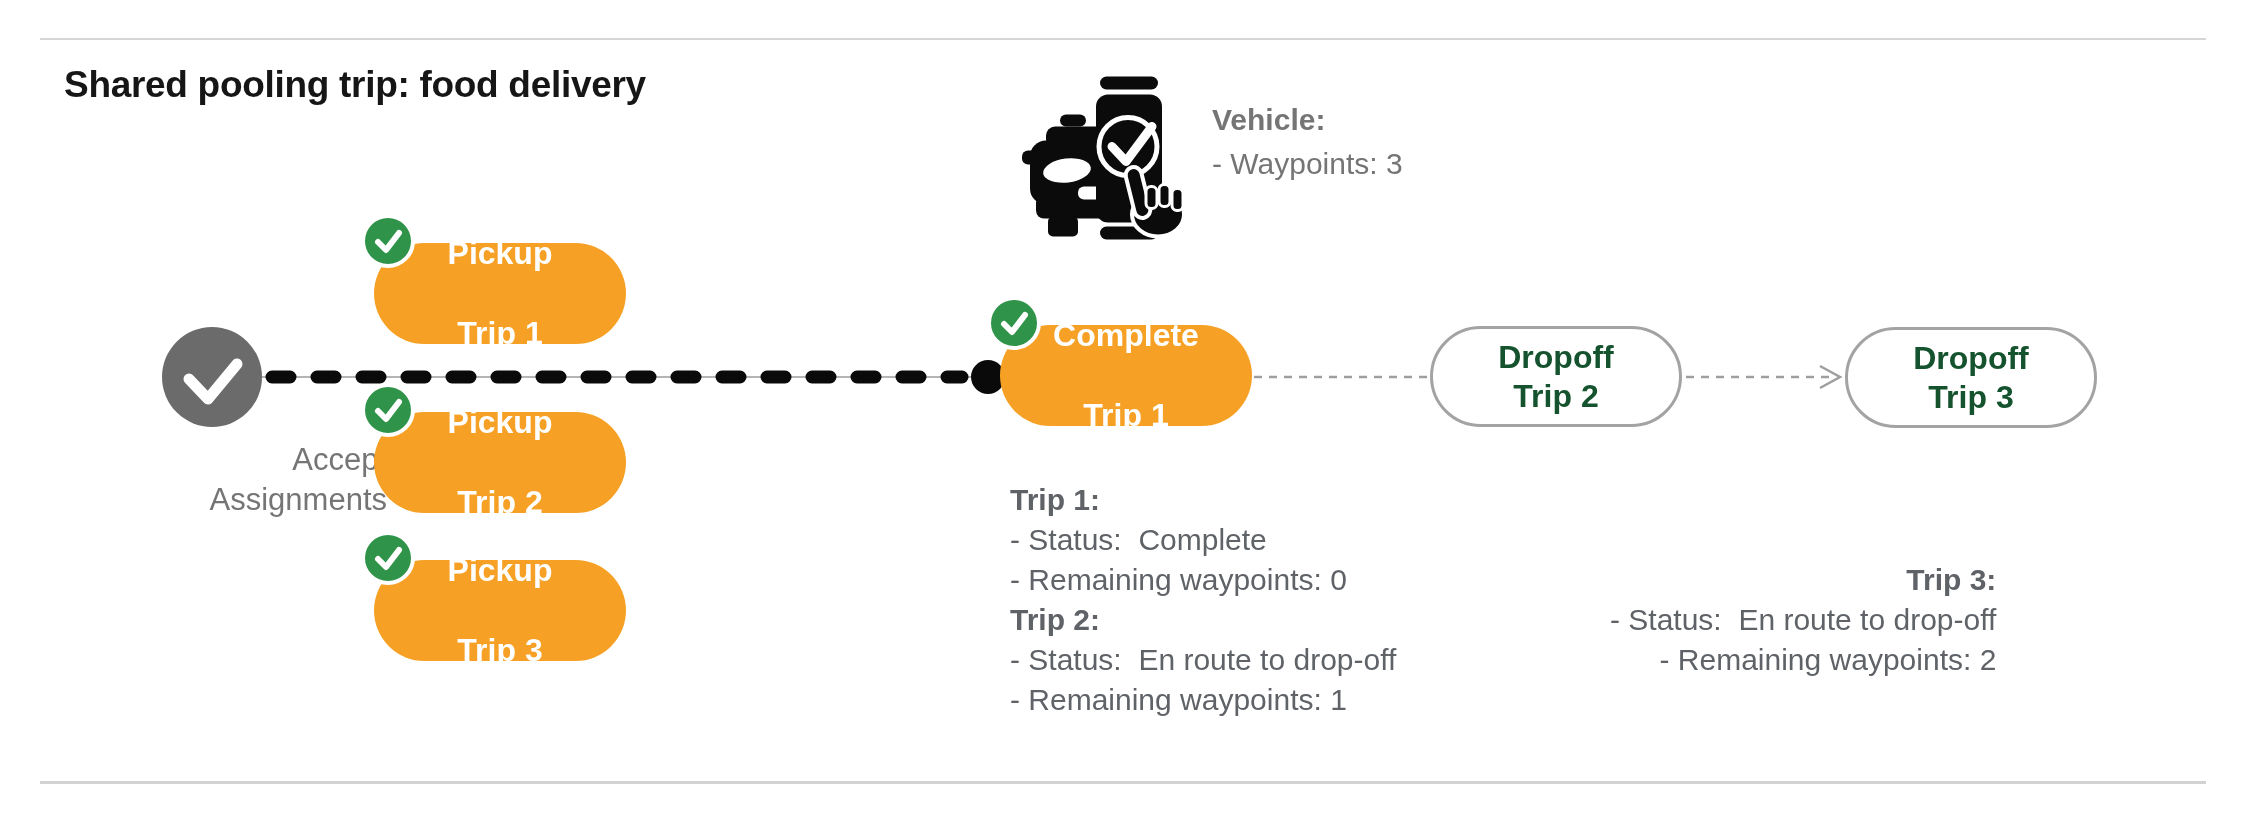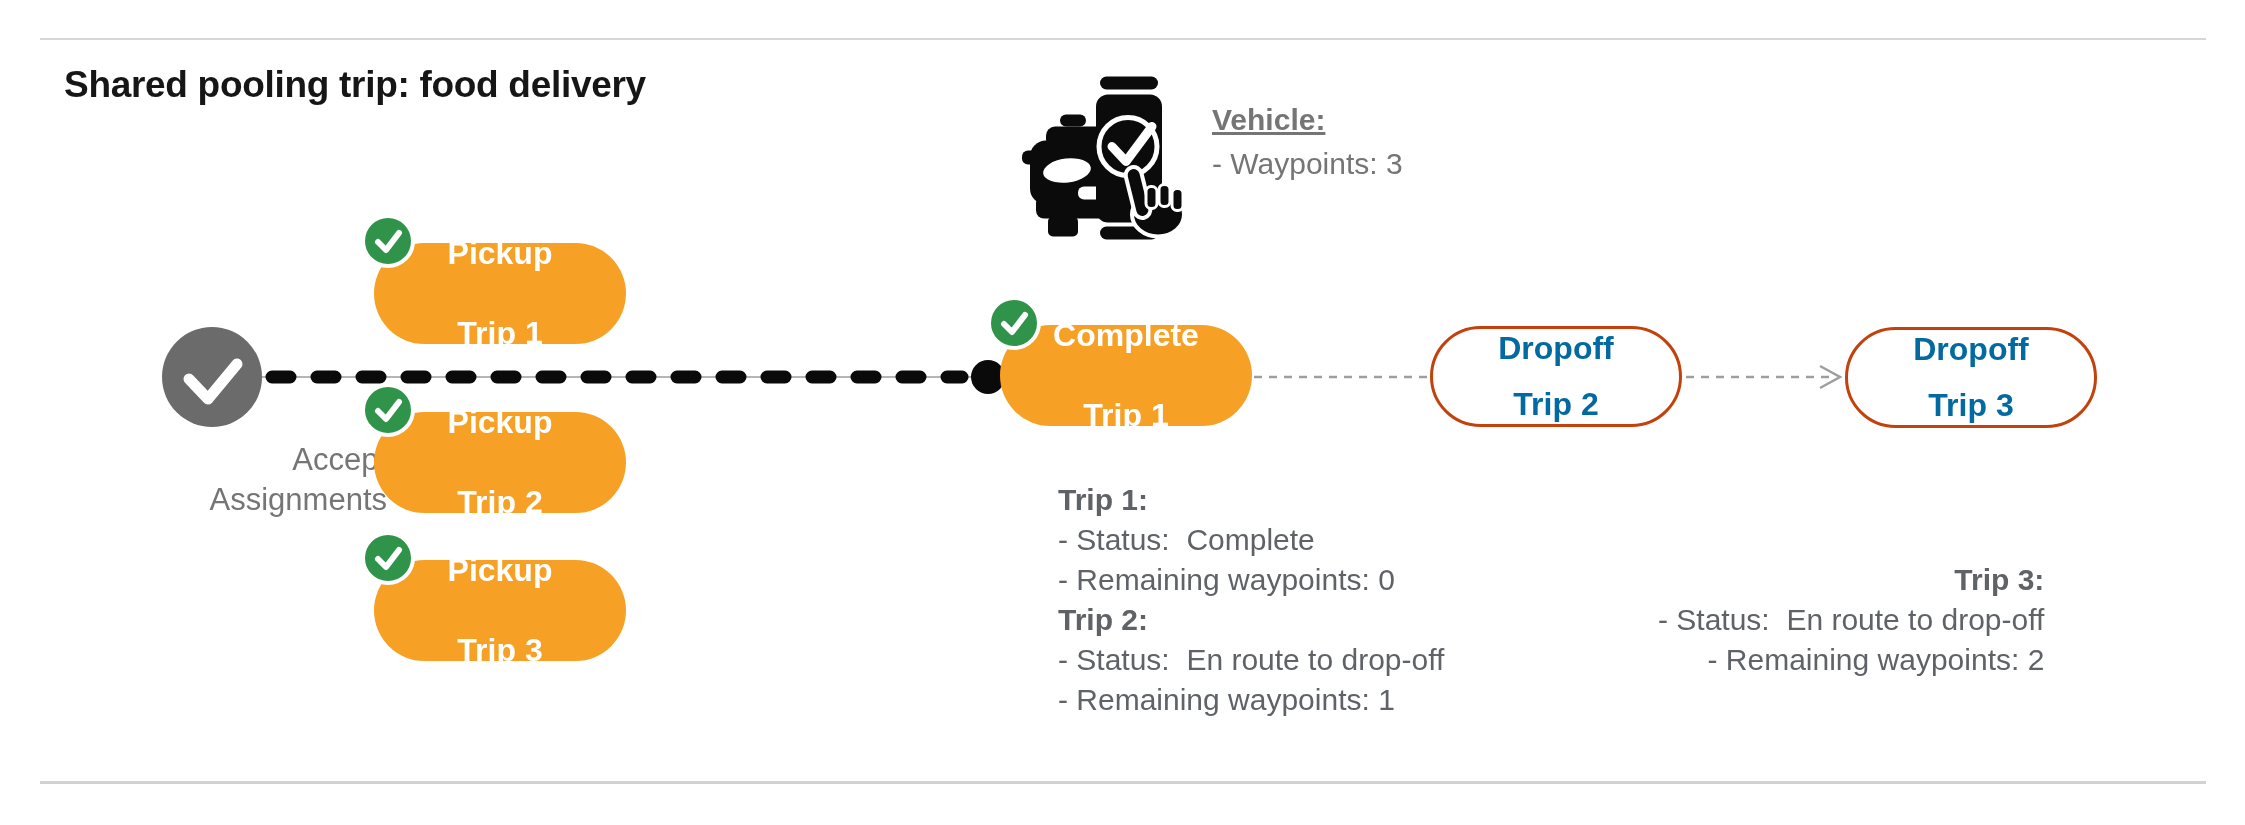--- a/index.html
+++ b/index.html
@@ -10,49 +10,49 @@
   }
   .rule{position:absolute;left:40px;width:2166px;background:#d6d6d6;}
   .rule.top{top:38px;height:2px;}
   .rule.bottom{top:781px;height:3px;background:#d2d2d2;}
   .title{
     position:absolute;left:64px;top:64px;
     font-size:37px;font-weight:700;color:#161616;letter-spacing:-0.3px;
   }
   .vehicle-icon{position:absolute;left:1020px;top:72px;}
   .vehicle-text{position:absolute;left:1212px;top:98px;color:#757575;font-size:30px;line-height:44px;}
-  .vehicle-text .vl{font-weight:700;text-decoration:underline;}
+  .vehicle-text .vl{font-weight:700;}
   .accept-circle{
     position:absolute;left:162px;top:327px;width:100px;height:100px;border-radius:50%;
     background:#6B6B6B;display:flex;align-items:center;justify-content:center;z-index:2;
   }
   .accept-label{
     position:absolute;left:37px;top:440px;width:350px;text-align:right;
     font-size:31px;line-height:40px;color:#757575;z-index:2;
   }
   svg.connectors{position:absolute;left:0;top:0;z-index:1;}
   .pill{
     position:absolute;z-index:2;width:252px;height:101px;border-radius:52px;
     display:flex;flex-direction:column;align-items:center;justify-content:center;
     font-size:32px;font-weight:700;line-height:39px;text-align:center;
   }
   .pill.orange{background:#F6A125;color:#ffffff;gap:41px;}
-  .pill.outline{background:#ffffff;border:3px solid #c2410c;color:#0369a1;box-sizing:border-box;justify-content:space-between;}
+  .pill.outline{background:#ffffff;border:3px solid #a3a3a3;color:#14532d;box-sizing:border-box;}
   .badge{
     position:absolute;left:-13px;top:-29px;width:46px;height:46px;border-radius:50%;
     background:#2F9449;border:4px solid #ffffff;
     display:flex;align-items:center;justify-content:center;
   }
   #pickup1{left:374px;top:243px;}
   #pickup2{left:374px;top:412px;}
   #pickup3{left:374px;top:560px;}
   #complete1{left:1000px;top:325px;}
   #dropoff2{left:1430px;top:326px;}
   #dropoff3{left:1845px;top:327px;}
-  .info{position:absolute;z-index:2;font-size:30px;line-height:40px;color:#5F6368;margin-left:48px;}
+  .info{position:absolute;z-index:2;font-size:30px;line-height:40px;color:#5F6368;}
   .info div{white-space:pre-wrap;}
   .info .hd{font-weight:700;}
   #info-left{left:1010px;top:480px;}
   #info-right{left:1610px;top:560px;text-align:right;}
 </style>
 </head>
 <body>
 
 <div class="canvas">
 

